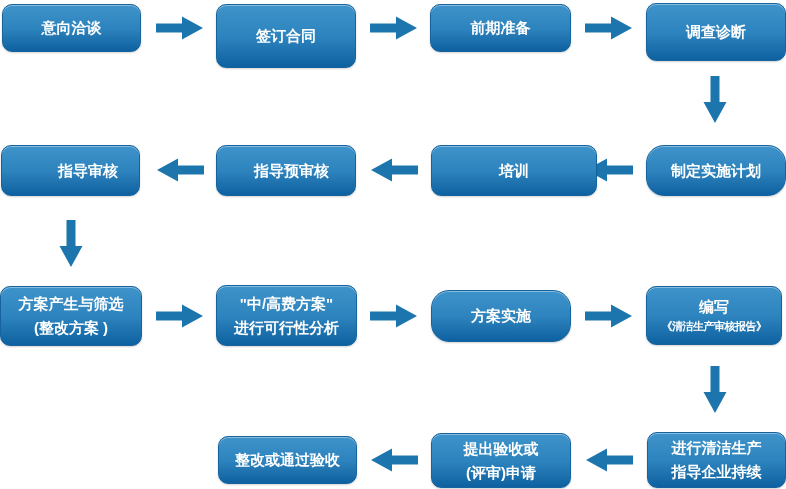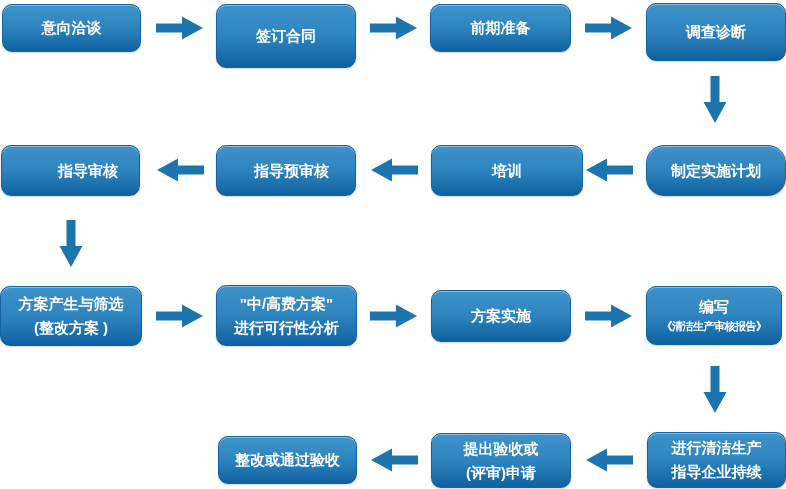--- a/index.html
+++ b/index.html
@@ -51,21 +51,21 @@
   <svg class="arrow" style="left:702px;top:76px;" width="26" height="48" viewBox="0 0 26 48">
       <path d="M8.5 0 V26 H1.5 L13 47 L24.5 26 H17.5 V0 Z"></path>
     </svg>
 
   <div class="node" style="left:646px;top:145px;width:140px;height:51px;border-radius:18px;">
     <span class="line">制定实施计划</span>
   </div>
   <svg class="arrow" style="left:585px;top:157px;" width="48" height="26" viewBox="0 0 48 26">
       <path d="M48 8.5 H22 V1.5 L1 13 L22 24.5 V17.5 H48 Z"></path>
     </svg>
-  <div class="node" style="left:431px;top:145px;width:152px;height:51px;">
+  <div class="node" style="left:431px;top:145px;width:166px;height:51px;">
     <span class="line">培训</span>
   </div>
   <svg class="arrow" style="left:370px;top:157px;" width="48" height="26" viewBox="0 0 48 26">
       <path d="M48 8.5 H22 V1.5 L1 13 L22 24.5 V17.5 H48 Z"></path>
     </svg>
   <div class="node" style="left:216px;top:145px;width:140px;height:51px;padding-left:11px;">
     <span class="line">指导预审核</span>
   </div>
   <svg class="arrow" style="left:156px;top:157px;" width="48" height="26" viewBox="0 0 48 26">
       <path d="M48 8.5 H22 V1.5 L1 13 L22 24.5 V17.5 H48 Z"></path>
@@ -85,21 +85,21 @@
   <svg class="arrow" style="left:156px;top:303px;" width="48" height="26" viewBox="0 0 48 26">
       <path d="M0 8.5 H26 V1.5 L47 13 L26 24.5 V17.5 H0 Z"></path>
     </svg>
   <div class="node" style="left:216px;top:285px;width:141px;height:61px;">
     <span class="line">"中/高费方案"</span>
     <span class="line">进行可行性分析</span>
   </div>
   <svg class="arrow" style="left:370px;top:303px;" width="48" height="26" viewBox="0 0 48 26">
       <path d="M0 8.5 H26 V1.5 L47 13 L26 24.5 V17.5 H0 Z"></path>
     </svg>
-  <div class="node" style="left:431px;top:290px;width:140px;height:52px;">
+  <div class="node" style="left:431px;top:290px;width:140px;height:52px;border-radius:18px;">
     <span class="line">方案实施</span>
   </div>
   <svg class="arrow" style="left:585px;top:303px;" width="48" height="26" viewBox="0 0 48 26">
       <path d="M0 8.5 H26 V1.5 L47 13 L26 24.5 V17.5 H0 Z"></path>
     </svg>
   <div class="node" style="left:646px;top:286px;width:136px;height:59px;">
     <span class="line">编写</span>
     <span class="line long">《清洁生产审核报告》</span>
   </div>
 

